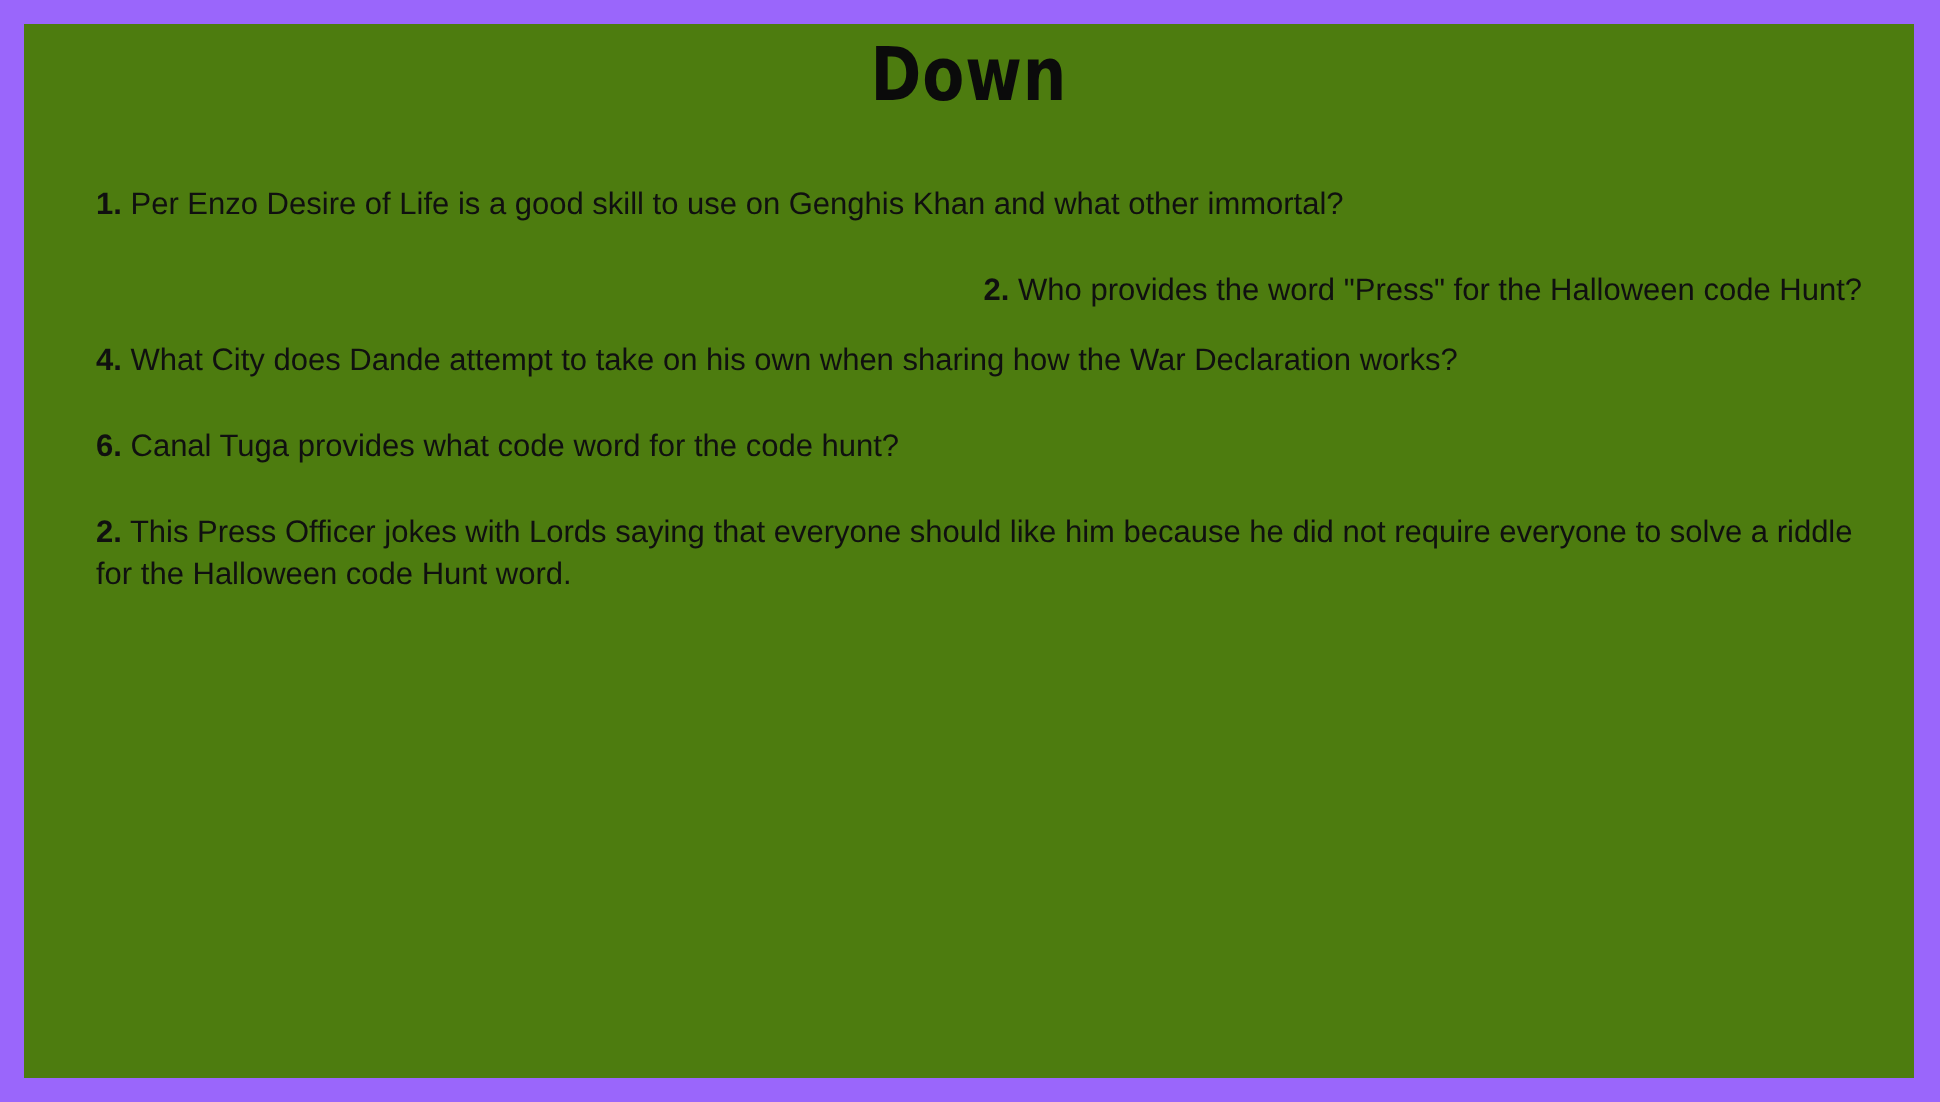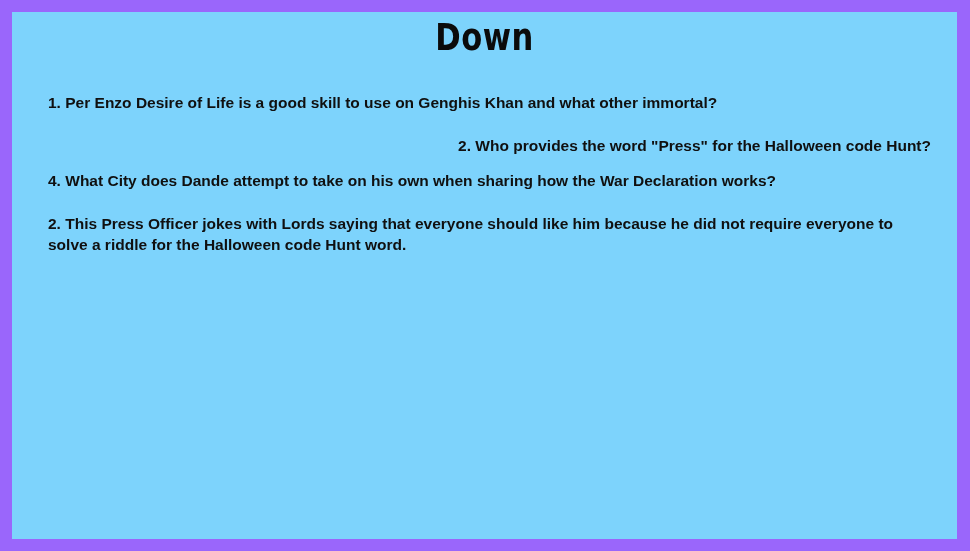--- a/index.html
+++ b/index.html
@@ -17,21 +17,21 @@
     box-sizing: border-box;
     width: 970px;
     height: 551px;
     background: #9a66fb;
     padding: 12px 13px 12px 12px;
   }
   .puzzle-panel {
     box-sizing: border-box;
     width: 100%;
     height: 100%;
-    background: #7dd3fc;
+    background: #4d7c0f;
     position: relative;
     overflow: hidden;
   }
   .puzzle-title {
     text-align: center;
     margin: 0;
     padding: 6px 0 0 0;
     font-family: "DejaVu Sans", sans-serif;
     font-weight: bold;
     font-size: 37px;
@@ -54,29 +54,30 @@
     margin: 0 0 22px 0;
   }
   .clue-item.tight {
     margin-bottom: 14px;
     text-align: right;
   }
   .clue-number {
     font-weight: bold;
   }
   .clue-text {
-    font-weight: bold;
+    font-weight: normal;
   }
 </style>
 </head>
 <body>
 
 <div class="puzzle-frame">
   <div class="puzzle-panel">
     <h1 class="puzzle-title">Down</h1>
     <ul class="clue-list">
         <li class="clue-item"><span class="clue-number">1.</span> <span class="clue-text">Per Enzo Desire of Life is a good skill to use on Genghis Khan and what other immortal?</span></li>
         <li class="clue-item tight"><span class="clue-number">2.</span> <span class="clue-text">Who provides the word "Press" for the Halloween code Hunt?</span></li>
         <li class="clue-item"><span class="clue-number">4.</span> <span class="clue-text">What City does Dande attempt to take on his own when sharing how the War Declaration works?</span></li>
+        <li class="clue-item"><span class="clue-number">6.</span> <span class="clue-text">Canal Tuga provides what code word for the code hunt?</span></li>
         <li class="clue-item"><span class="clue-number">2.</span> <span class="clue-text">This Press Officer jokes with Lords saying that everyone should like him because he did not require everyone to solve a riddle for the Halloween code Hunt word.</span></li>
       </ul>
   </div>
 </div>
 
 </body></html>

